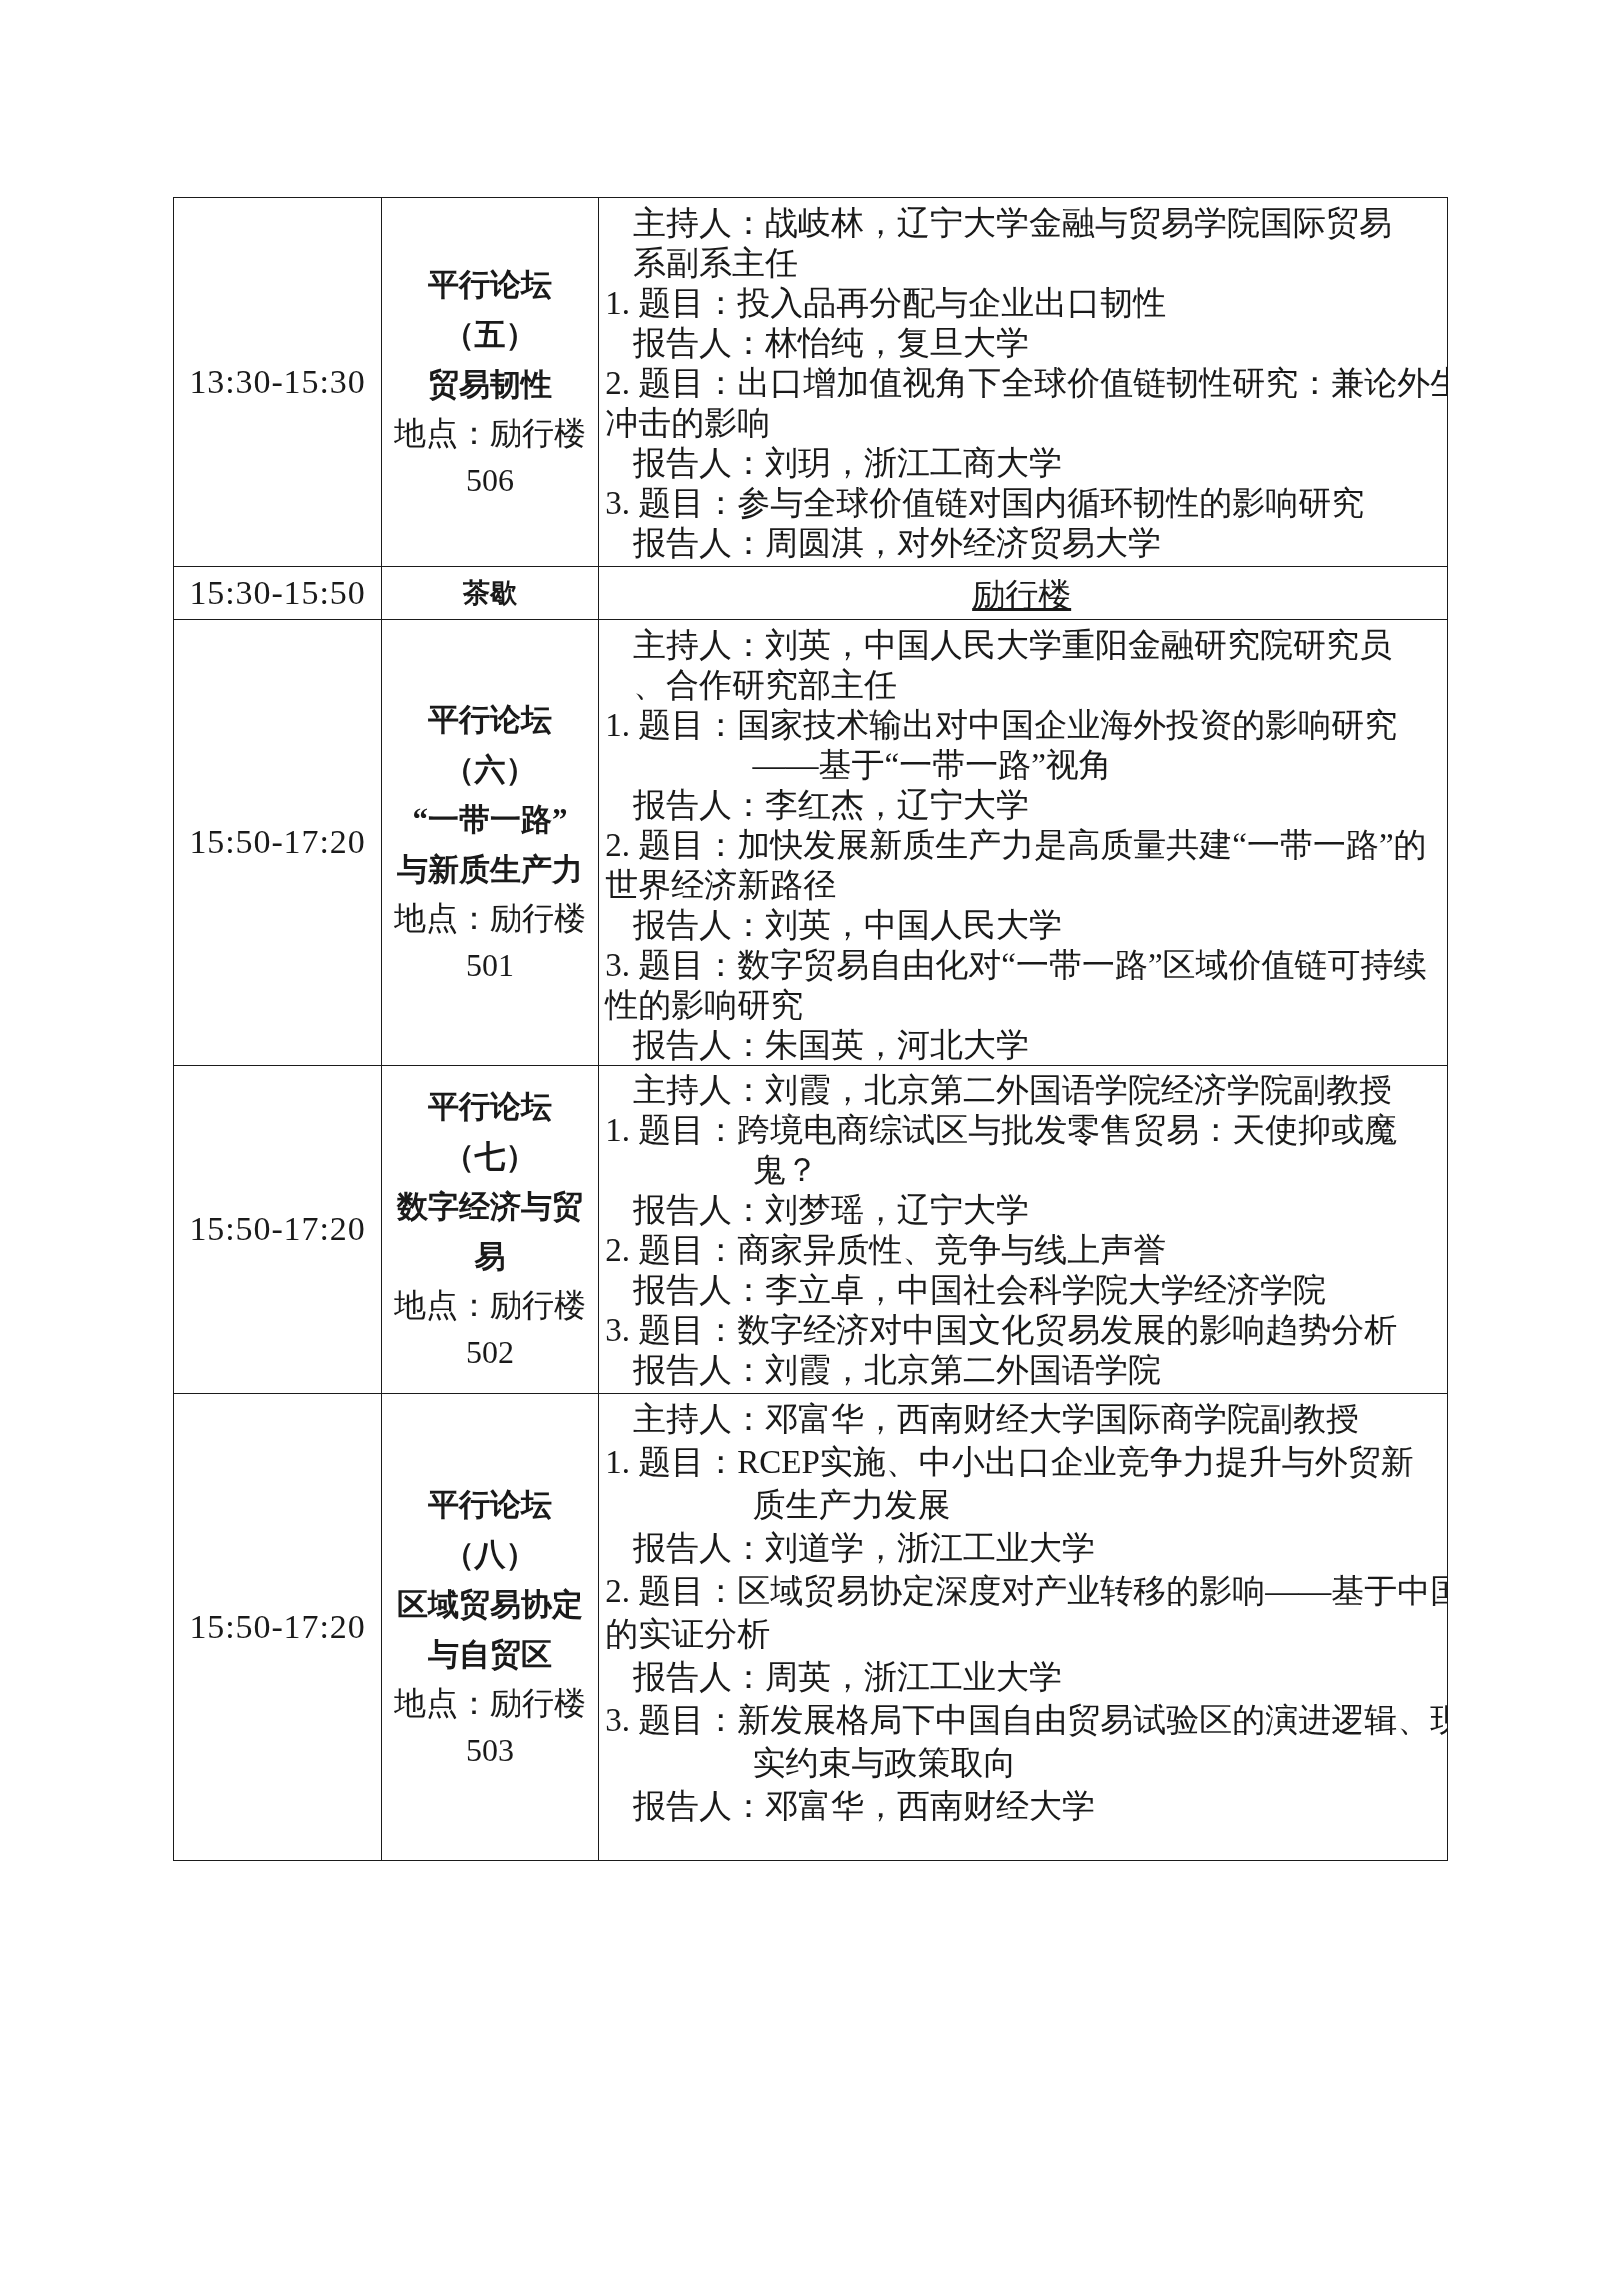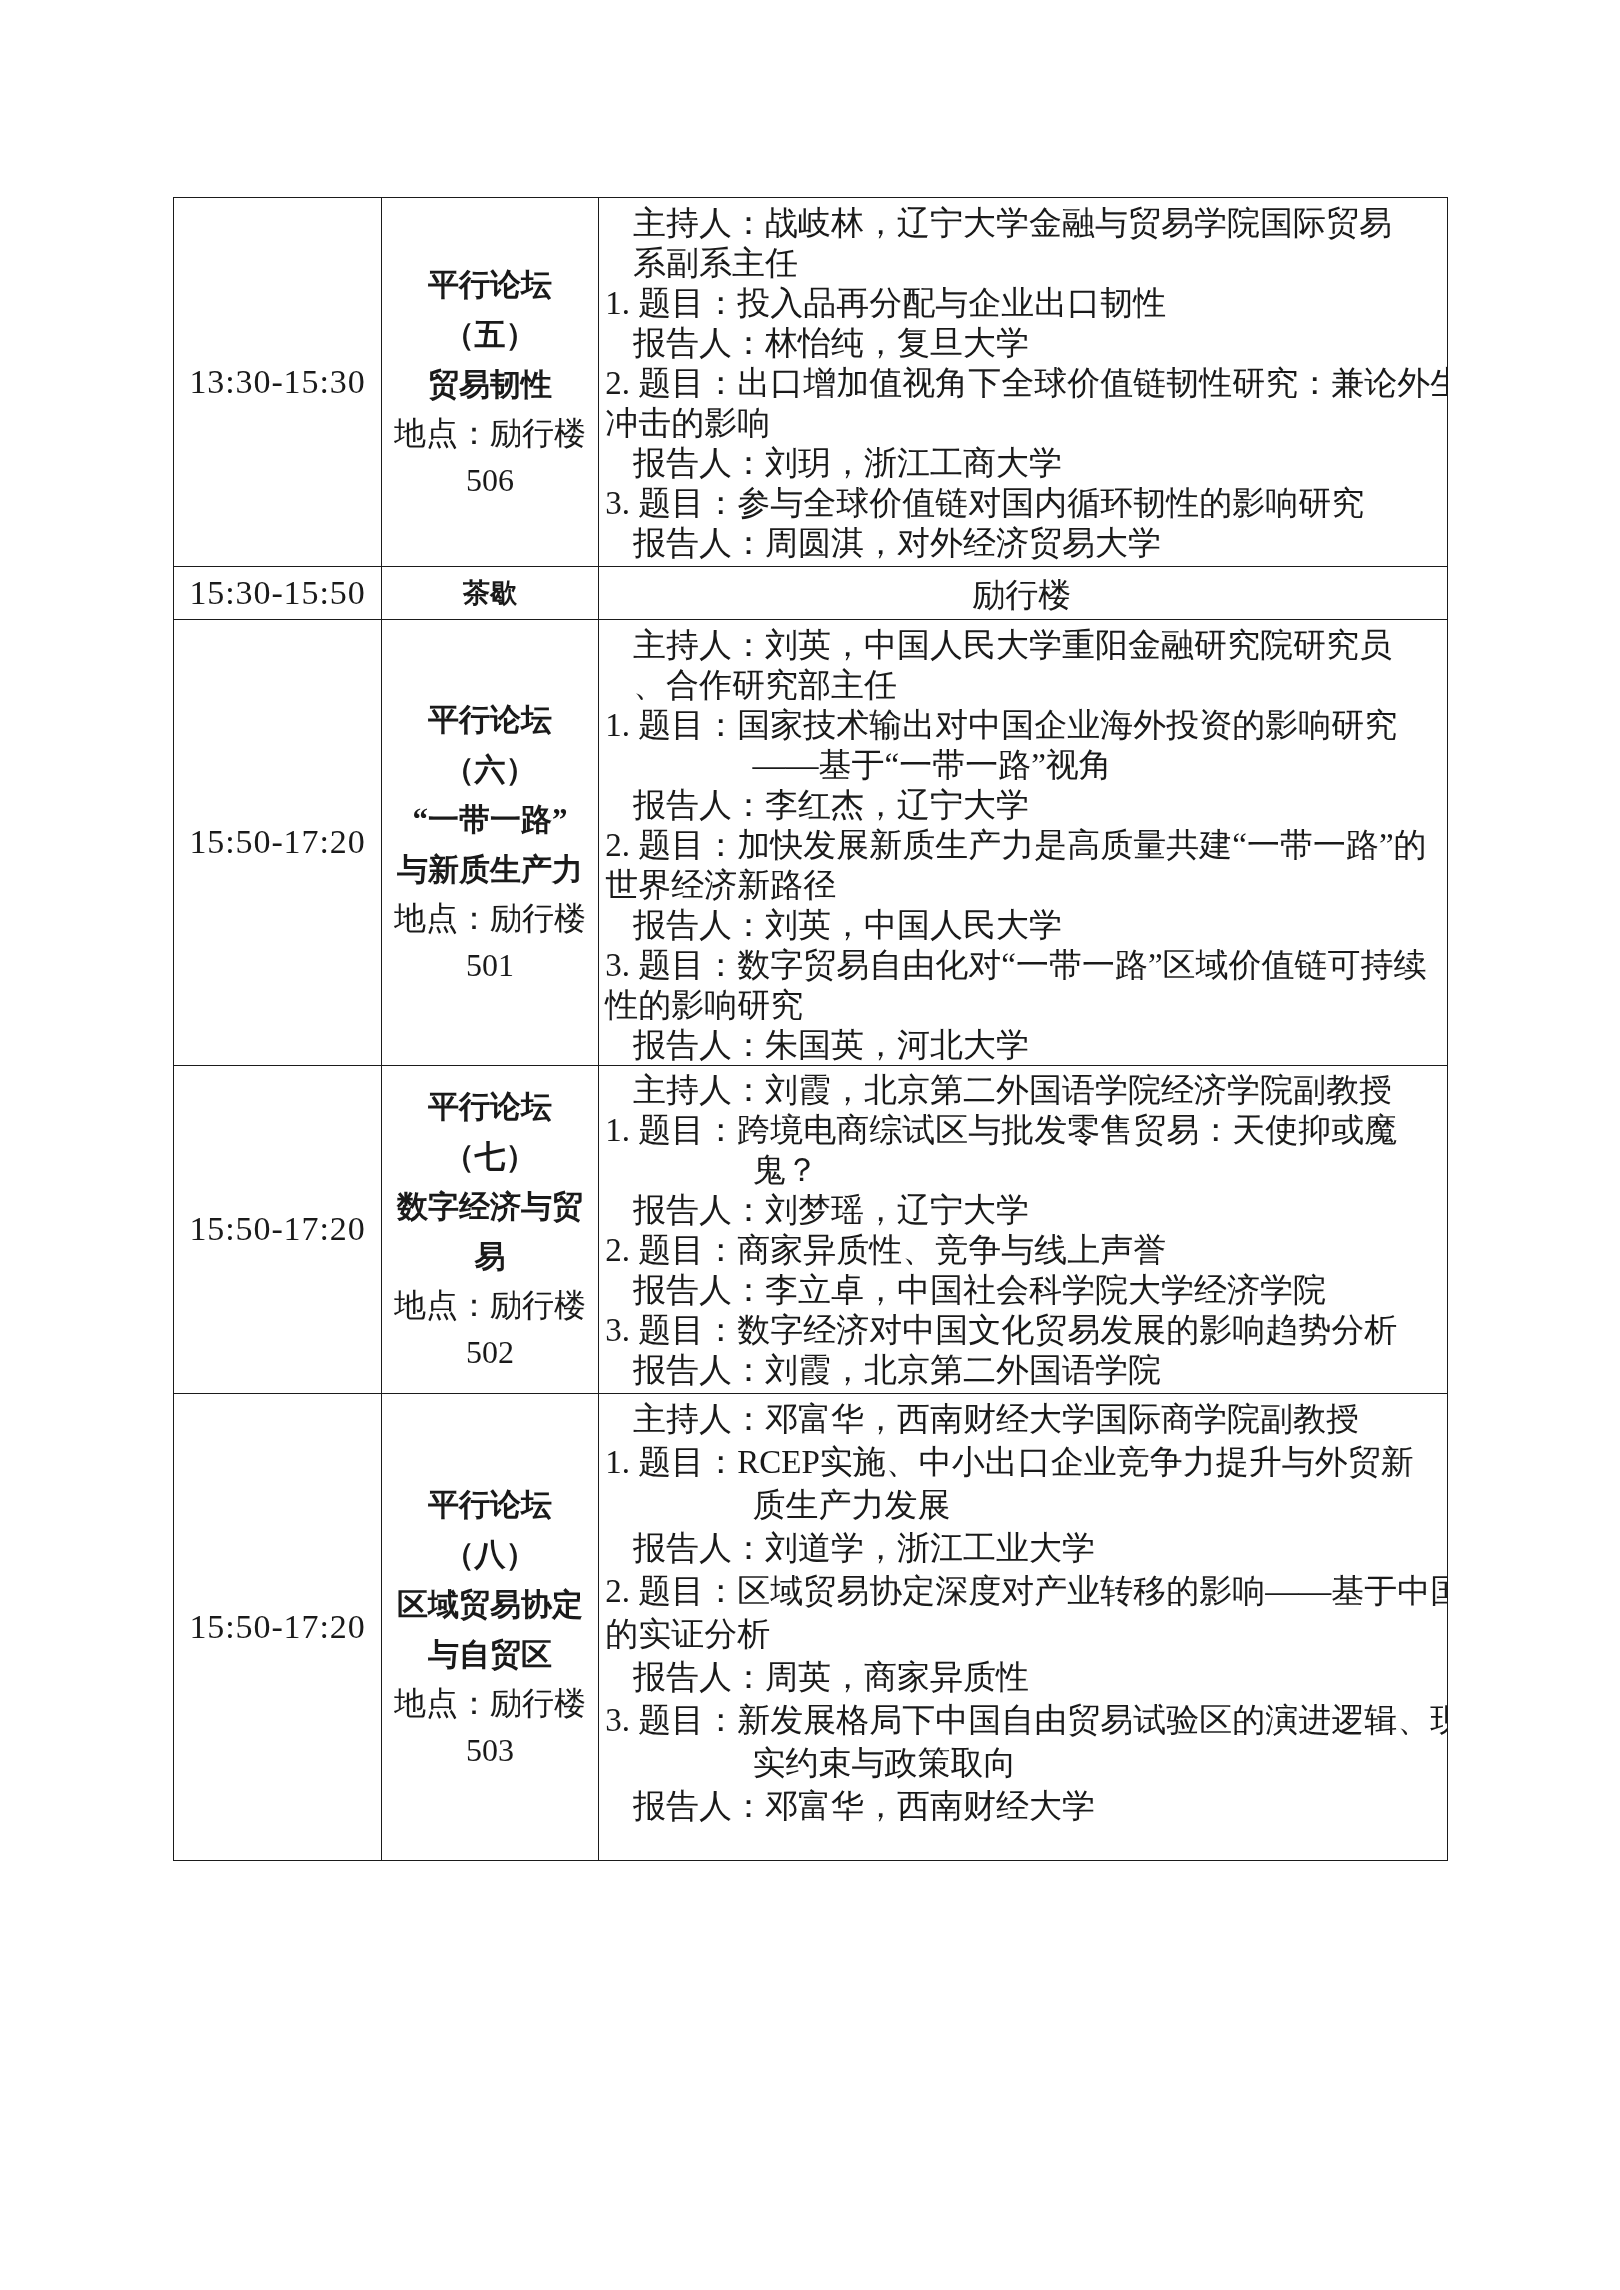--- a/index.html
+++ b/index.html
@@ -58,21 +58,21 @@
   td.c-sess.plain .sess-title { font-weight: bold; font-size: 27px; }
 
   
   td.c-det { vertical-align: top; }
   .det-wrap { padding: 4.5px 7.2px 0 4.5px; }
   .ln { font-size: 33px; line-height: 40px; white-space: nowrap; }
   .ln.ind0 { margin-left: 1.8px; }
   .ln.ind1 { margin-left: 29.6px; }
   .ln.ind2 { margin-left: 149px; }
   td.c-det.det-center { vertical-align: middle; }
-  td.c-det.det-center .ln { text-align: center; margin: 0; white-space: normal; }
+  td.c-det.det-center .ln { text-align: center; margin: 0; white-space: normal; text-decoration: underline; }
   tr.r5 td.c-det .ln { line-height: 43px; }
 </style>
 </head>
 <body>
 
 <div class="page">
   <table class="sched">
     <colgroup>
       <col style="width:208px">
       <col style="width:217px">
@@ -176,21 +176,21 @@
 503</div>
       </td>
       <td class="c-det">
         <div class="det-wrap">
               <div class="ln ind1">主持人：邓富华，西南财经大学国际商学院副教授</div>
               <div class="ln ind0">1. 题目：RCEP实施、中小出口企业竞争力提升与外贸新</div>
               <div class="ln ind2">质生产力发展</div>
               <div class="ln ind1">报告人：刘道学，浙江工业大学</div>
               <div class="ln ind0">2. 题目：区域贸易协定深度对产业转移的影响——基于中国</div>
               <div class="ln ind0">的实证分析</div>
-              <div class="ln ind1">报告人：周英，商家异质性</div>
+              <div class="ln ind1">报告人：周英，浙江工业大学</div>
               <div class="ln ind0">3. 题目：新发展格局下中国自由贸易试验区的演进逻辑、现</div>
               <div class="ln ind2">实约束与政策取向</div>
               <div class="ln ind1">报告人：邓富华，西南财经大学</div>
             </div>
       </td>
     </tr>
   </tbody>
     </table>
 </div>
 

